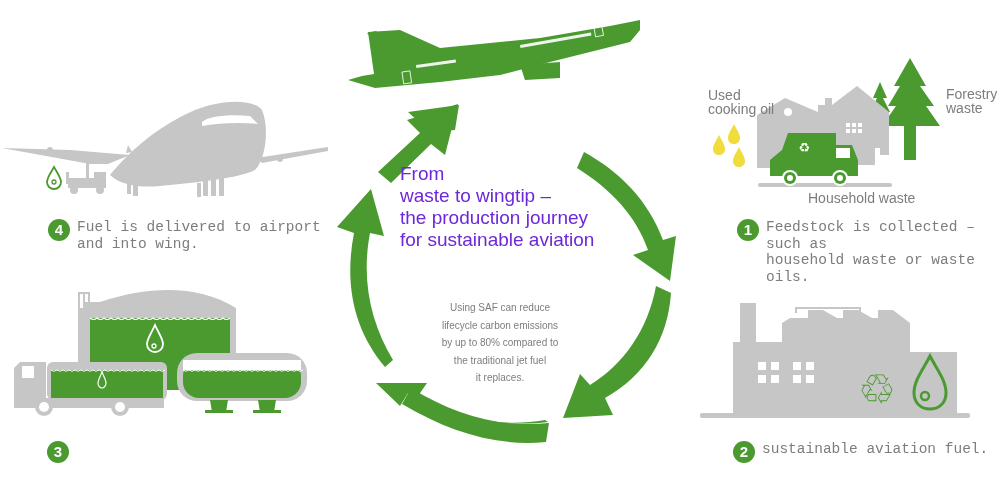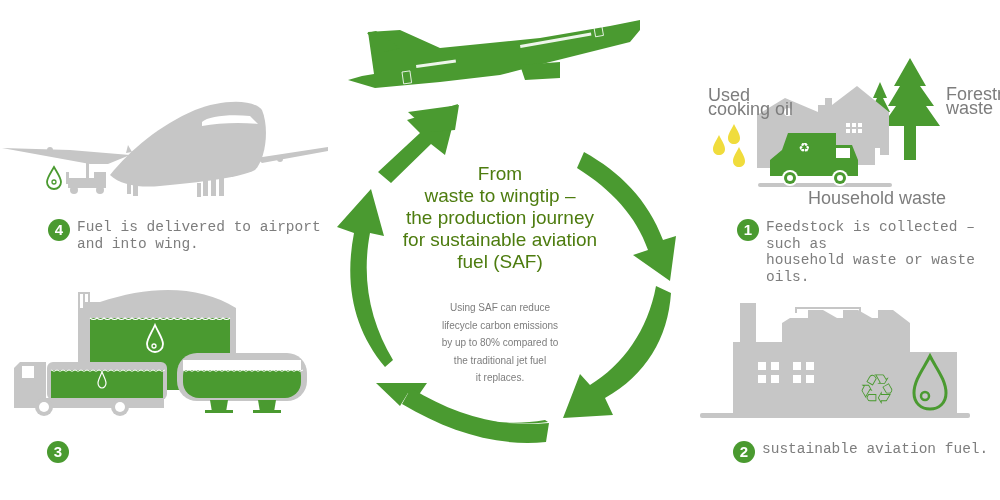--- a/index.html
+++ b/index.html
@@ -6,24 +6,24 @@
   body { width: 1000px; height: 500px; position: relative; overflow: hidden;
          font-family: "Liberation Sans", sans-serif; }
   svg { position: absolute; left: 0; top: 0; }
   .step { position: absolute; display: flex; align-items: flex-start; }
   .badge { width: 22px; height: 22px; border-radius: 50%; background: #4a9a30; color: #fff;
            font-weight: bold; font-size: 15px; line-height: 22px; text-align: center;
            flex: 0 0 22px; margin-right: 7px; margin-top: 0px;
            font-family: "Liberation Sans", sans-serif; }
   .step-text { color: #7d7d7d; font-size: 14.5px; line-height: 16.5px;
                font-family: Liberation Mono, monospace; }
-  .label { position: absolute; color: #7d7d7d; font-size: 18px; line-height: 14px;
+  .label { position: absolute; color: #7d7d7d; font-size: 14px; line-height: 14px;
            font-family: "Liberation Sans", sans-serif; }
-  .center-title { position: absolute; left: 400px; top: 163px; width: 200px; text-align: center;
-                  color: #4d7c0f; font-size: 19px; line-height: 22px;
+  .center-title { position: absolute; left: 400px; top: 163px; width: 200px; text-align: left;
+                  color: #6d28d9; font-size: 19px; line-height: 22px;
                   font-family: "Liberation Sans", sans-serif; }
   .center-title div { white-space: nowrap; }
   .center-body { position: absolute; left: 400px; top: 299px; width: 200px; text-align: center;
                  color: #7d7d7d; font-size: 10px; line-height: 17.5px;
                  font-family: "Liberation Sans", sans-serif; }
   .center-body div { white-space: nowrap; }
 </style>
 </head>
 <body>
 
@@ -171,21 +171,20 @@
     <rect x="205" y="410" width="28" height="3" fill="#4a9a30"></rect>
     <rect x="253" y="410" width="28" height="3" fill="#4a9a30"></rect>
   </g>
 </svg>
 
 <div class="center-title">
   <div>From</div>
   <div>waste to wingtip –</div>
   <div>the production journey</div>
   <div>for sustainable aviation</div>
-  <div>fuel (SAF)</div>
 </div>
 
 <div class="center-body">
   <div>Using SAF can reduce</div>
   <div>lifecycle carbon emissions</div>
   <div>by up to 80% compared to</div>
   <div>the traditional jet fuel</div>
   <div>it replaces.</div>
 </div>
 

